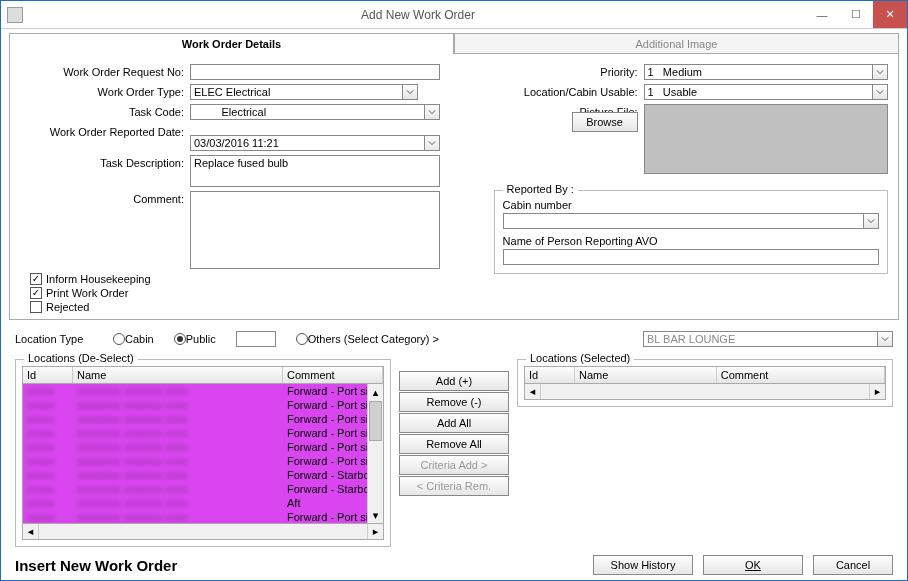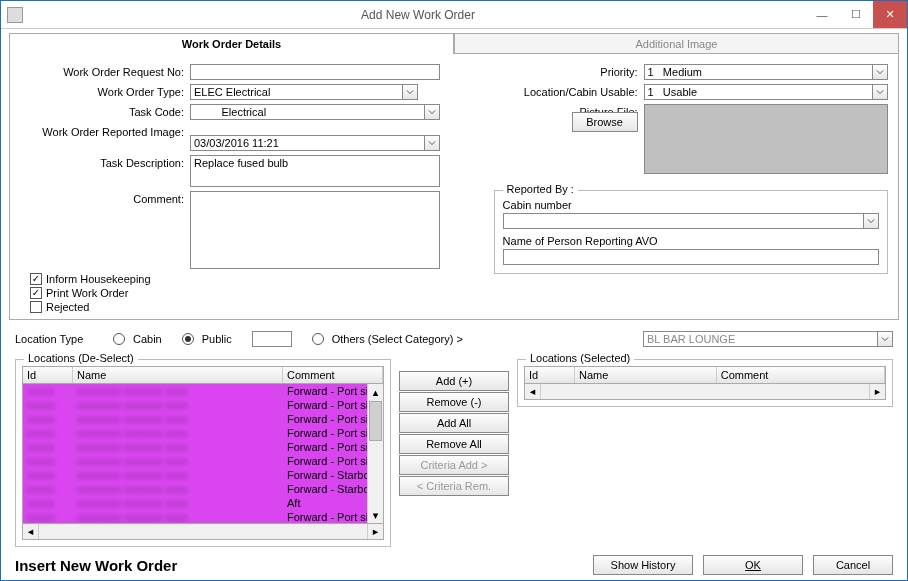--- a/index.html
+++ b/index.html
@@ -20,21 +20,21 @@
 .dropdown { display: flex; }
 .dropdown input { flex: 1; border-right: none; }
 .dropdown .arrow { width: 16px; border: 1px solid #888; background: linear-gradient(#fdfdfd,#e6e6e6); display: flex; align-items: center; justify-content: center; }
 .arrow svg { width: 8px; height: 8px; }
 .btn-std { border: 1px solid #888; background: linear-gradient(#fdfdfd,#e6e6e6); padding: 3px 10px; min-width: 80px; text-align: center; cursor: default; }
 .fieldset { border: 1px solid #bbb; padding: 8px; position: relative; margin-top: 6px; }
 .fieldset .legend { position: absolute; top: -8px; left: 8px; background: #fff; padding: 0 4px; font-size: 11px; }
 .chk { display: flex; align-items: center; gap: 4px; margin-bottom: 2px; }
 .chk .box { width: 12px; height: 12px; border: 1px solid #555; display: flex; align-items: center; justify-content: center; }
 .chk .box.checked::after { content: "✓"; font-size: 10px; line-height: 1; }
-.radio { display: inline-flex; align-items: center; gap: 8px; margin-right: 12px; }
+.radio { display: inline-flex; align-items: center; gap: 0; margin-right: 12px; }
 .radio .dot { width: 12px; height: 12px; border: 1px solid #555; border-radius: 50%; display: flex; align-items: center; justify-content: center; }
 .radio .dot.sel::after { content: ""; width: 6px; height: 6px; background: #333; border-radius: 50%; }
 .loc-row { display: flex; align-items: center; gap: 8px; padding: 6px 14px; }
 .loc-panels { display: flex; gap: 8px; padding: 0 14px; }
 .loc-box { flex: 1; }
 .loc-actions { width: 110px; display: flex; flex-direction: column; gap: 1px; padding-top: 18px; }
 .loc-actions .btn-std { min-width: 100px; font-size: 11px; }
 .list-head { display: flex; background: linear-gradient(#fdfdfd,#e6e6e6); border: 1px solid #aaa; }
 .list-head div { padding: 2px 4px; border-right: 1px solid #ccc; }
 .list-body { border: 1px solid #aaa; border-top: none; height: 140px; overflow: hidden; position: relative; background: #d946ef; }
@@ -97,21 +97,21 @@
         <div class="dropdown" style="width:250px;">
           <input type="text" value="         Electrical" style="">
           <div class="arrow">
               <svg viewBox="0 0 10 10">
                 <path d="M1 3 L5 7 L9 3" fill="none" stroke="#333"></path>
               </svg>
             </div>
         </div>
       </div>
       <div class="row">
-        <div class="lbl" style="width:170px;">Work Order Reported Image:</div>
+        <div class="lbl" style="width:170px;">Work Order Reported Date:</div>
         <div class="dropdown" style="width:250px;margin-top:11px;">
           <input type="text" value="03/03/2016 11:21" style="">
           <div class="arrow">
               <svg viewBox="0 0 10 10">
                 <path d="M1 3 L5 7 L9 3" fill="none" stroke="#333"></path>
               </svg>
             </div>
         </div>
       </div>
       <div class="row">

